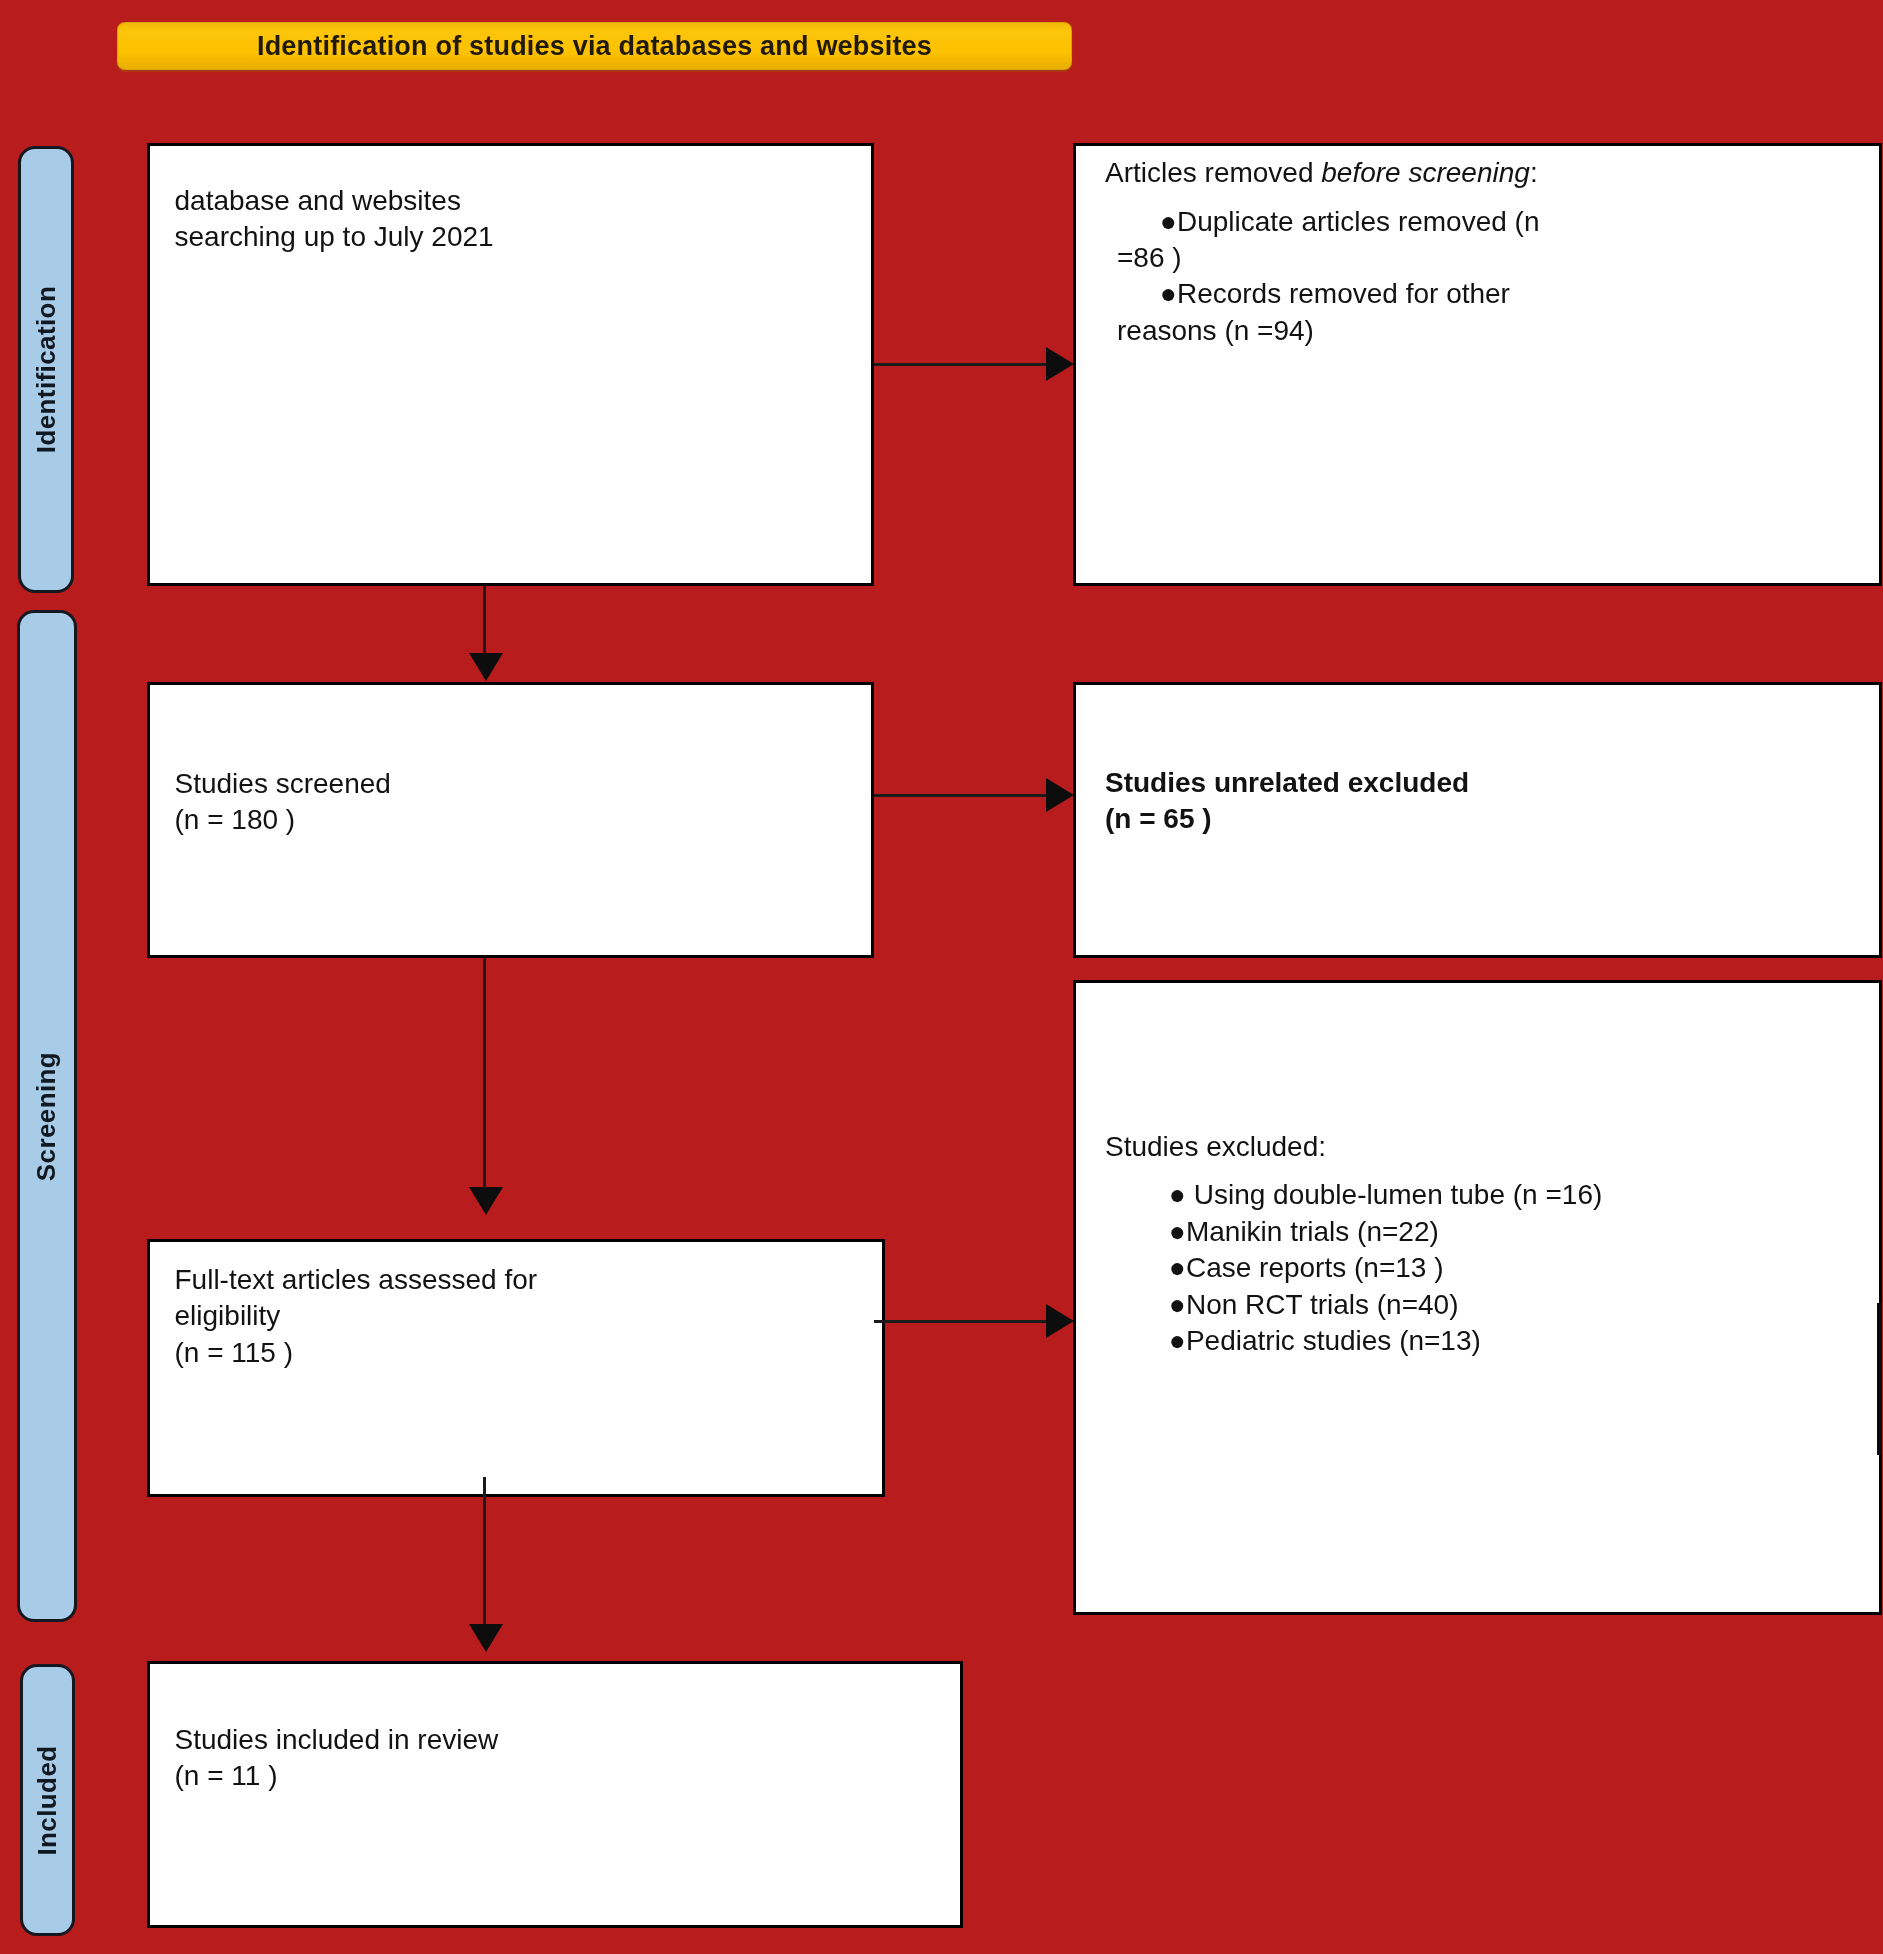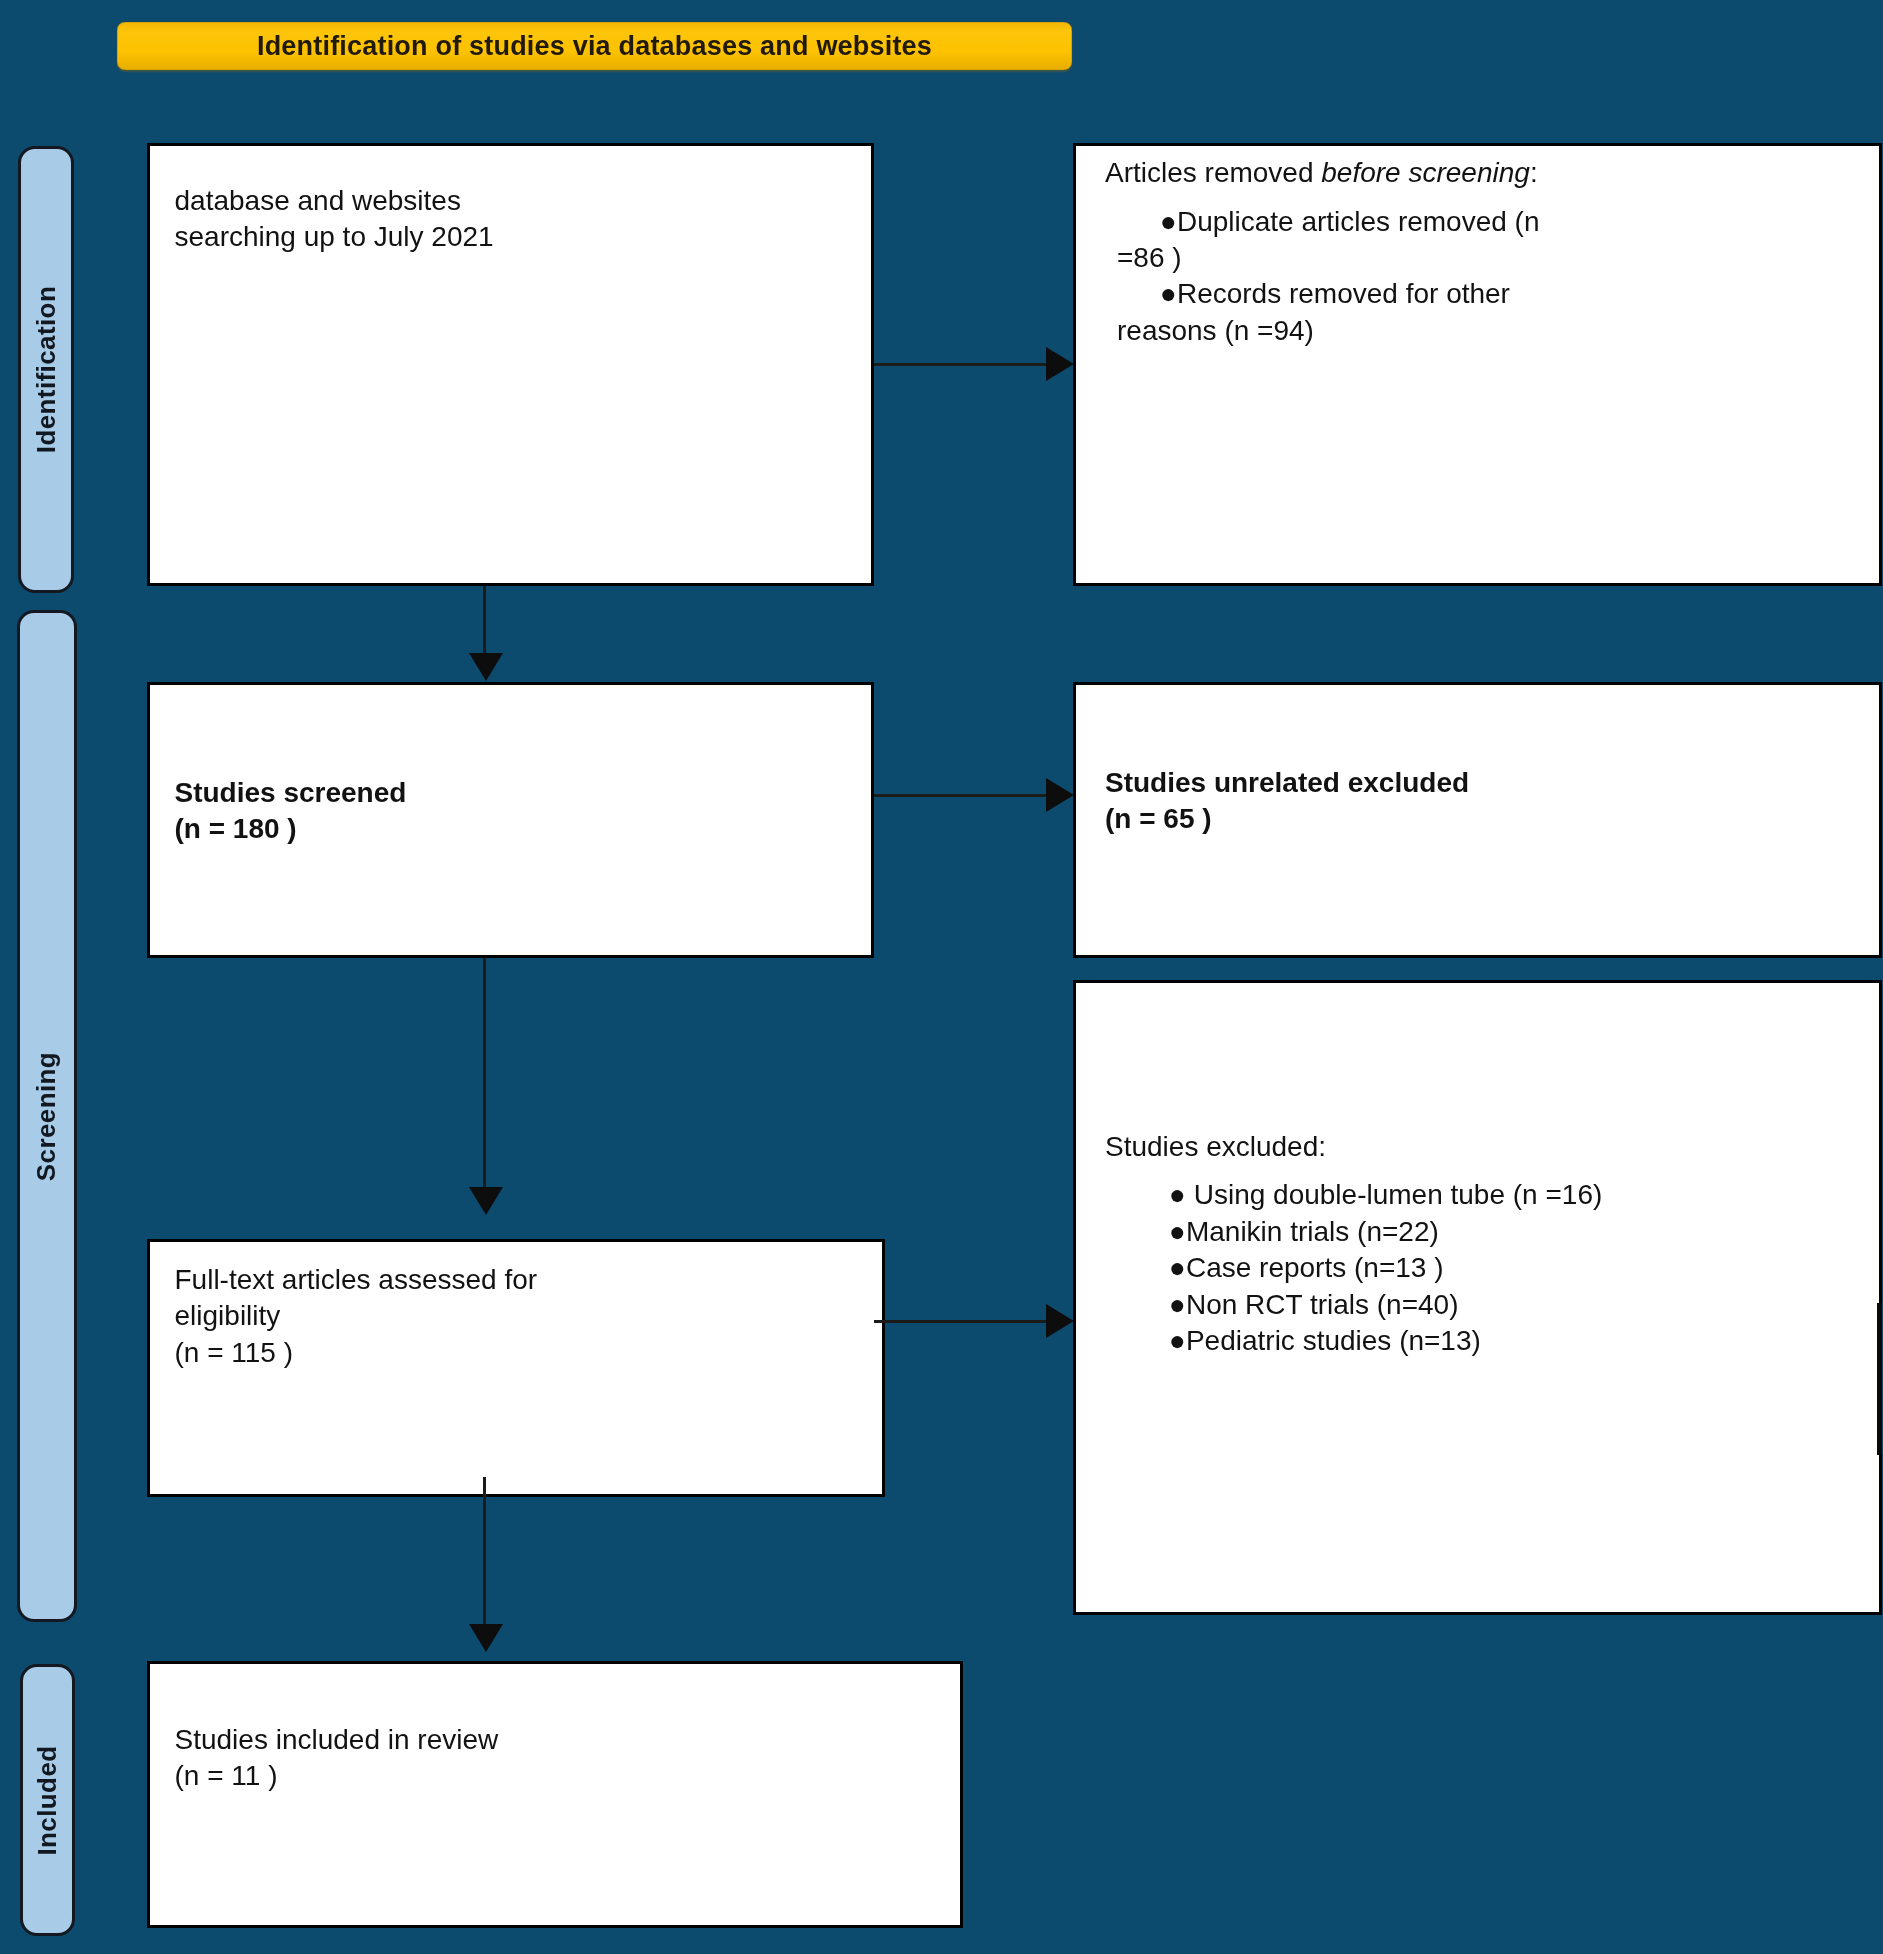--- a/index.html
+++ b/index.html
@@ -9,21 +9,21 @@
     background: #ffffff;
   }
   body {
     font-family: "Liberation Sans", sans-serif;
     color: #0d0d0d;
   }
   #canvas {
     position: relative;
     width: 1884px;
     height: 1954px;
-    background: #0c4a6e;
+    background: #b91c1c;
     overflow: hidden;
   }
 
   
   .banner {
     position: absolute;
     left: 117px;
     top: 22px;
     width: 955px;
     height: 48px;
@@ -87,21 +87,21 @@
   }
 
   
   .box-identified     { left: 147px;  top: 143px;  width: 727px;  height: 443px; }
   .box-identified .box-inner { top: 37px; }
 
   .box-removed        { left: 1073px; top: 143px;  width: 809px; height: 443px; padding-left: 22px; }
   .box-removed .box-inner { top: 9.2px; left: 29px; right: 20px; }
 
   .box-screened       { left: 147px;  top: 682px;  width: 727px;  height: 276px; }
-  .box-screened .box-inner { top: 90px; font-weight: bold; }
+  .box-screened .box-inner { top: 81px; }
 
   .box-unrelated      { left: 1073px; top: 682px;  width: 809px; height: 276px; font-weight: bold; }
   .box-unrelated .box-inner { top: 80px; left: 29px; }
 
   .box-fulltext       { left: 147px;  top: 1239px; width: 738px;  height: 258px; }
   .box-fulltext .box-inner { top: 20px; }
 
   .box-excluded       { left: 1073px; top: 980px; width: 809px; height: 635px; }
   .box-excluded .box-inner { top: 146px; left: 29px; right: 14px; }
 

